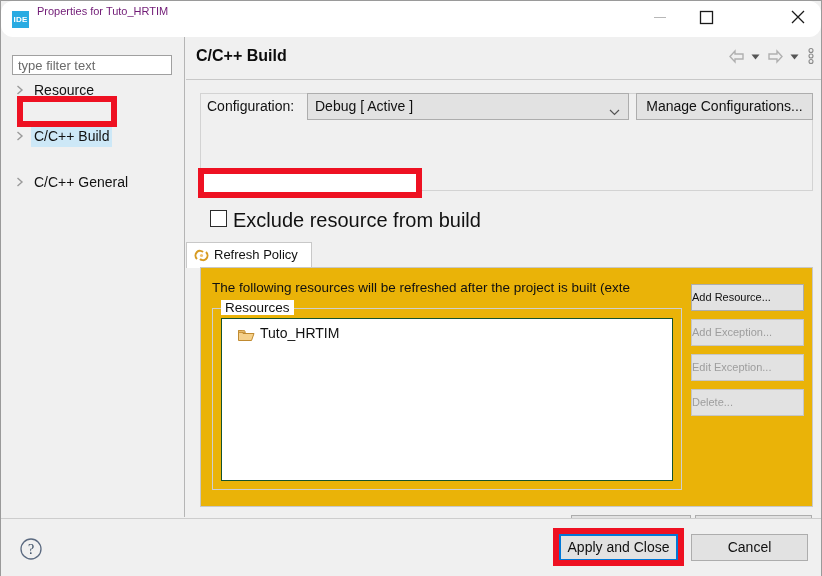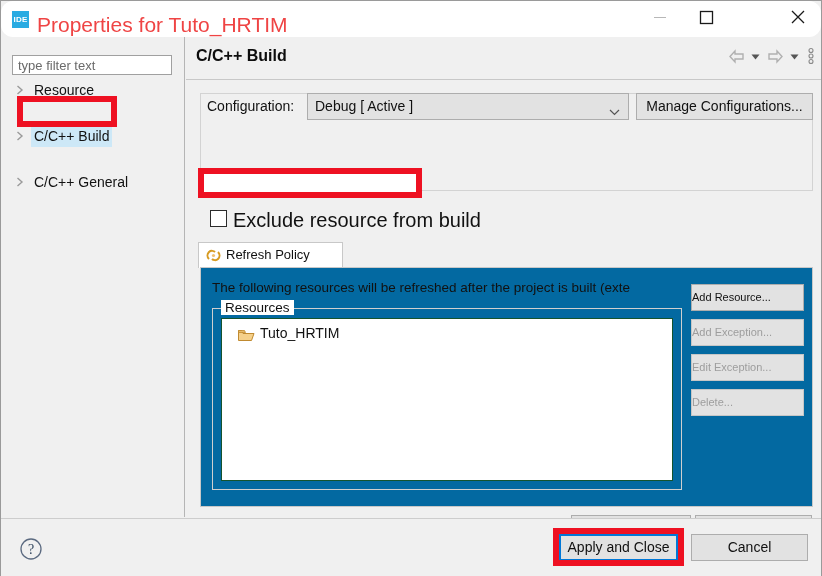--- a/index.html
+++ b/index.html
@@ -11,21 +11,21 @@
   }
   .window{position:relative;width:822px;height:576px;background:#f0f0f0;
     border:1px solid #9a9a9a;box-sizing:border-box;}
 
   
   .titlebar{position:absolute;left:0;top:0;width:100%;height:36px;background:#ffffff;
     box-sizing:border-box;border-radius:12px;}
   .title-ico{position:absolute;left:11px;top:10px;width:17px;height:17px;background:#29abe2;
     color:#fff;font-size:8px;font-weight:bold;line-height:17px;text-align:center;
     letter-spacing:.2px;}
-  .title-txt{position:absolute;left:36px;top:12px;font-size:21px;color:#ef4444;}
+  .title-txt{position:absolute;left:36px;top:4px;font-size:11px;color:#701a75;}
   .wbtn{position:absolute;top:0;width:46px;height:33px;cursor:default;}
   .wbtn svg{display:block;margin:0 auto;}
   .wmin{right:138px;}
   .wmax{right:92px;}
   .wclose{right:0px;}
 
   
   .content{position:absolute;left:0;top:36px;width:820px;height:480px;background:#f0f0f0;}
   .leftpane{position:absolute;left:0;top:0;width:184px;height:480px;background:#f0f0f0;
     border-right:1px solid #b5b5b5;box-sizing:border-box;}
@@ -70,25 +70,25 @@
   .cfg-manage{position:absolute;left:450px;top:56px;width:177px;height:27px;
     background:#e2e2e2;border:1px solid #adadad;box-sizing:border-box;
     font-size:14px;color:#111;text-align:center;line-height:25px;cursor:default;overflow:hidden;}
 
   .chkrow{position:absolute;left:209px;top:173px;height:18px;}
   .chkbox{position:absolute;left:0;top:0;width:17px;height:17px;background:#fff;
     border:1px solid #2b2b2b;box-sizing:border-box;}
   .chklbl{position:absolute;left:23px;top:-1px;font-size:20px;color:#111;white-space:nowrap;}
 
   
-  .tabhead{position:absolute;left:197px;top:205px;width:145px;height:26px;background:#fff;
+  .tabhead{position:absolute;left:185px;top:205px;width:126px;height:26px;background:#fff;
     border:1px solid #c8c8c8;border-bottom:none;box-sizing:border-box;}
   .tabhead .ic{position:absolute;left:7px;top:5px;}
   .tabhead .lb{position:absolute;left:27px;top:4px;font-size:13px;color:#111;}
-  .tabbody{position:absolute;left:199px;top:230px;width:613px;height:240px;background:#0369a1;
+  .tabbody{position:absolute;left:199px;top:230px;width:613px;height:240px;background:#eab308;
     border:1px solid #c8c8c8;box-sizing:border-box;}
   .desc{position:absolute;left:11px;top:12px;width:468px;height:18px;overflow:hidden;
     white-space:nowrap;font-size:13.5px;color:#111;}
 
   .grp-res{position:absolute;left:11px;top:40px;width:470px;height:182px;
     border:1px solid #cfcfcf;box-sizing:border-box;}
   .grp-res-lbl{position:absolute;left:20px;top:32px;background:#fff;padding:0 4px;
     font-size:13.5px;color:#111;}
   .reslist{position:absolute;left:20px;top:50px;width:452px;height:163px;background:#fff;
     border:1px solid #14532d;box-sizing:border-box;}

